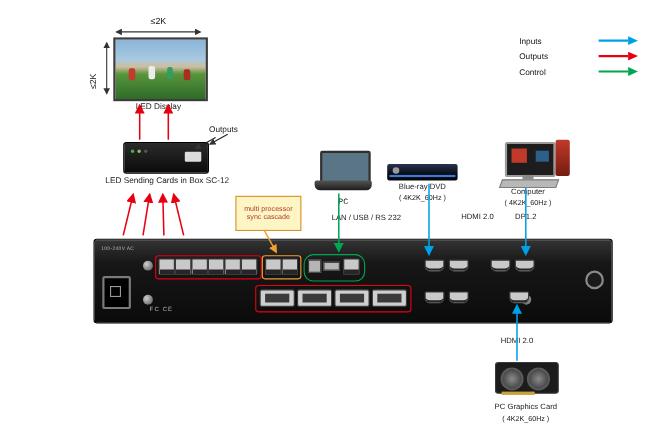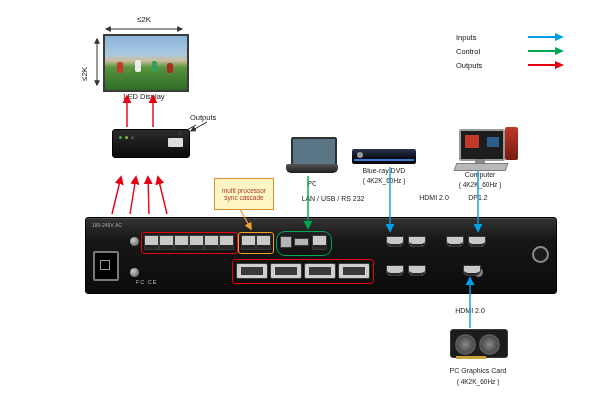--- a/index.html
+++ b/index.html
@@ -48,21 +48,21 @@
   #mon{position:absolute;left:459px;top:129px;width:42px;height:28px;background:#1d1d1d;border:2px solid #9a9a9a;border-radius:2px;}
   #mon .img-r{position:absolute;left:4px;top:4px;width:14px;height:13px;background:#c0392b;}
   #mon .img-b{position:absolute;right:4px;top:6px;width:12px;height:10px;background:#2c5f8a;}
   #mon-stand{position:absolute;left:475px;top:159px;width:10px;height:4px;background:#8a8a8a;}
   #kbd{position:absolute;left:455px;top:163px;width:50px;height:6px;background:#b8b8b8;transform:skewX(-20deg);border:1px solid #7e7e7e;}
   #tower{position:absolute;left:505px;top:127px;width:13px;height:33px;border-radius:2px;background:linear-gradient(#c0392b,#741c10);}
   #gpu-body{position:absolute;left:450px;top:329px;width:56px;height:27px;background:#1c1c1c;border:1px solid #3a3a3a;border-radius:3px;}
   .fan{position:absolute;width:17px;height:17px;border:2px solid #5a5a5a;border-radius:50%;background:radial-gradient(#8a8a8a,#2e2e2e);}
   #gpu-conn{position:absolute;left:456px;top:356px;width:30px;height:3px;background:#c9a23c;}
   
-  #legend{position:absolute;left:456px;top:30px;width:108px;}
+  #legend{position:absolute;left:472px;top:30px;width:108px;}
   .leg-row{display:flex;align-items:center;justify-content:space-between;height:14px;}
   .leg-row .t{font-size:7.5px;color:#111;}
   svg.ov{position:absolute;left:0;top:0;pointer-events:none;}
 </style>
 </head>
 <body>
 
 <div id="stage">
 
   <div id="dim-h">≤2K</div>
@@ -75,20 +75,21 @@
     <div class="runner" style="left:62px;top:27px;width:6px;height:10px;background:#a92d20;"></div>
   </div>
   <div class="lbl" style="left:98px;top:93px;width:92px;">LED  Display</div>
 
   <div id="sbox">
     <div class="led-dot" style="left:6px;top:6px;background:#4caf50;"></div>
     <div class="led-dot" style="left:12px;top:6px;background:#8bc34a;"></div>
     <div class="led-dot" style="left:18px;top:6px;background:#555;"></div>
     <div id="sticker"></div>
   </div>
+  <div class="lbl" style="left:72px;top:160px;width:160px;">LED Sending Cards in Box SC-12</div>
   <div class="lbl" style="left:190px;top:114px;width:44px;text-align:left;">Outputs</div>
 
   <div id="note">
     <span>multi processor</span>
     <span>sync cascade</span>
   </div>
 
   <div id="pc-screen"></div>
   <div id="pc-base"></div>
   <div class="lbl" style="left:291px;top:180px;width:42px;font-family:Liberation Mono, monospace;">PC</div>
@@ -124,31 +125,31 @@
 
   <div id="legend">
     <div class="leg-row">
       <span class="t">Inputs</span>
       <svg width="36" height="10">
         <line x1="0" y1="5" x2="27" y2="5" stroke="#00a0e9" stroke-width="2"></line>
           <polygon points="27,1 36,5 27,9" fill="#00a0e9"></polygon>
       </svg>
     </div>
     <div class="leg-row">
+      <span class="t">Outputs</span>
+      <svg width="36" height="10">
+        <line x1="0" y1="5" x2="27" y2="5" stroke="#e60012" stroke-width="2"></line>
+          <polygon points="27,1 36,5 27,9" fill="#e60012"></polygon>
+      </svg>
+    </div>
+    <div class="leg-row">
       <span class="t">Control</span>
       <svg width="36" height="10">
         <line x1="0" y1="5" x2="27" y2="5" stroke="#00a651" stroke-width="2"></line>
           <polygon points="27,1 36,5 27,9" fill="#00a651"></polygon>
-      </svg>
-    </div>
-    <div class="leg-row">
-      <span class="t">Outputs</span>
-      <svg width="36" height="10">
-        <line x1="0" y1="5" x2="27" y2="5" stroke="#e60012" stroke-width="2"></line>
-          <polygon points="27,1 36,5 27,9" fill="#e60012"></polygon>
       </svg>
     </div>
   </div>
 
   <div id="rack">
     <div id="rack-power">100-240V  AC</div>
     <div id="pwr">
         <div class="pin"></div>
       </div>
     <div id="rack-certs">FC  CE</div>

